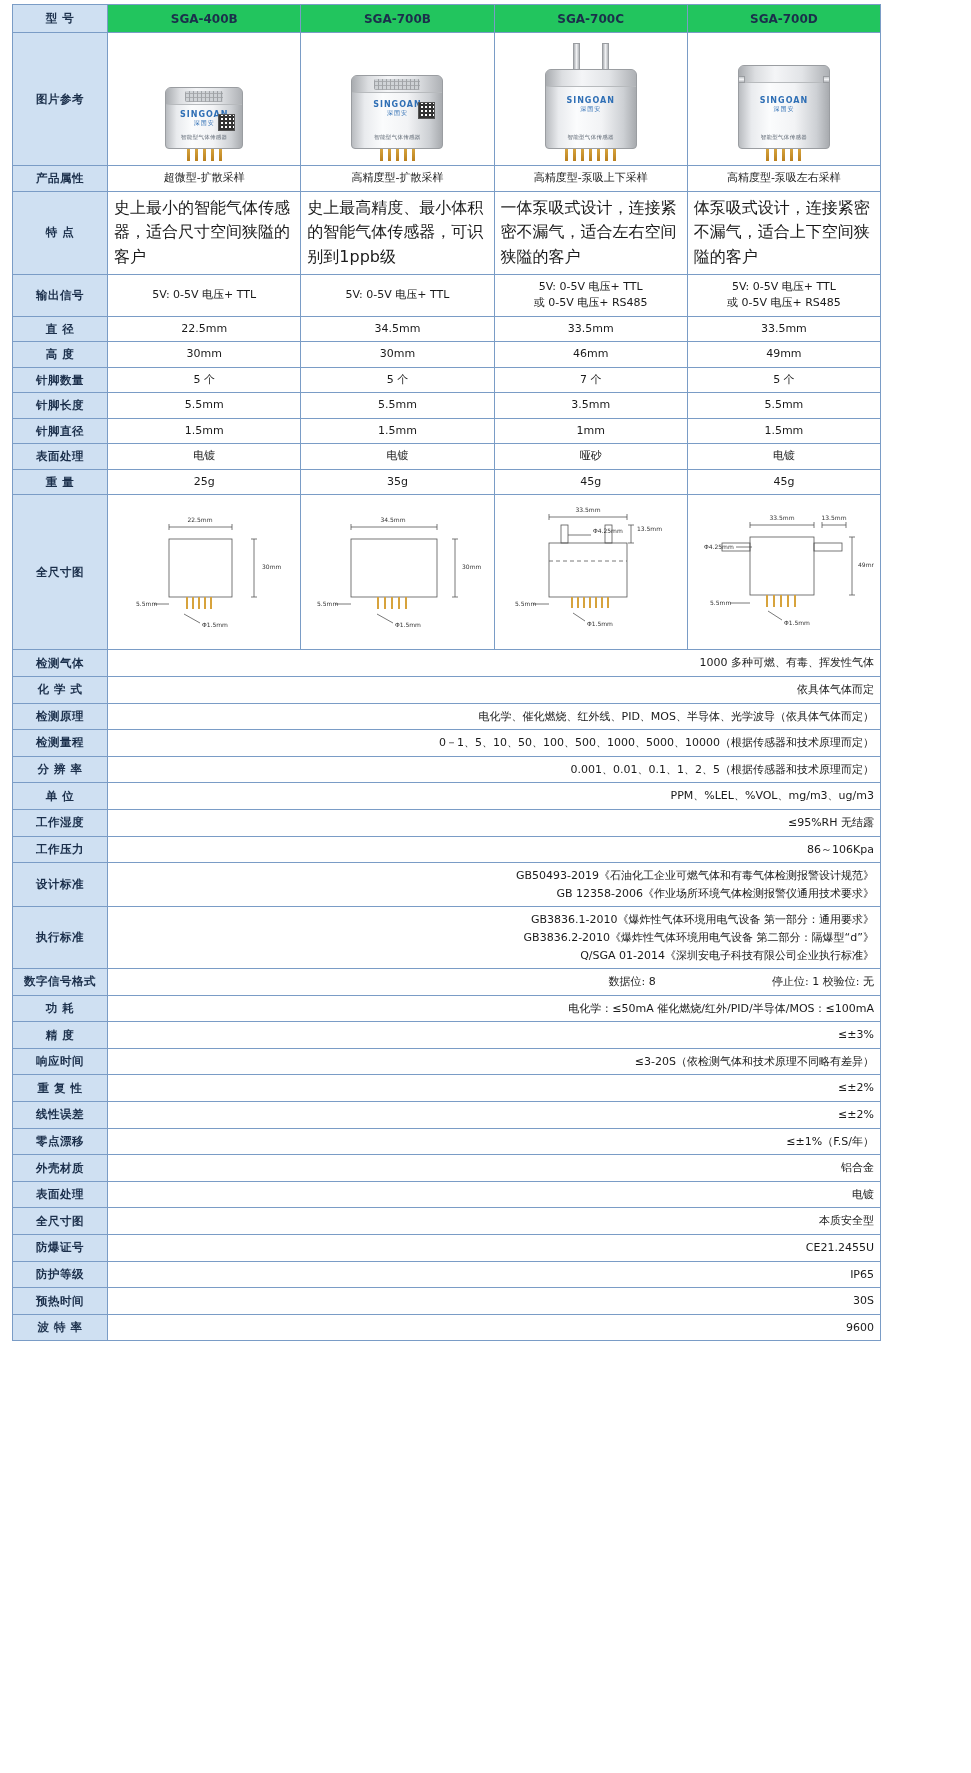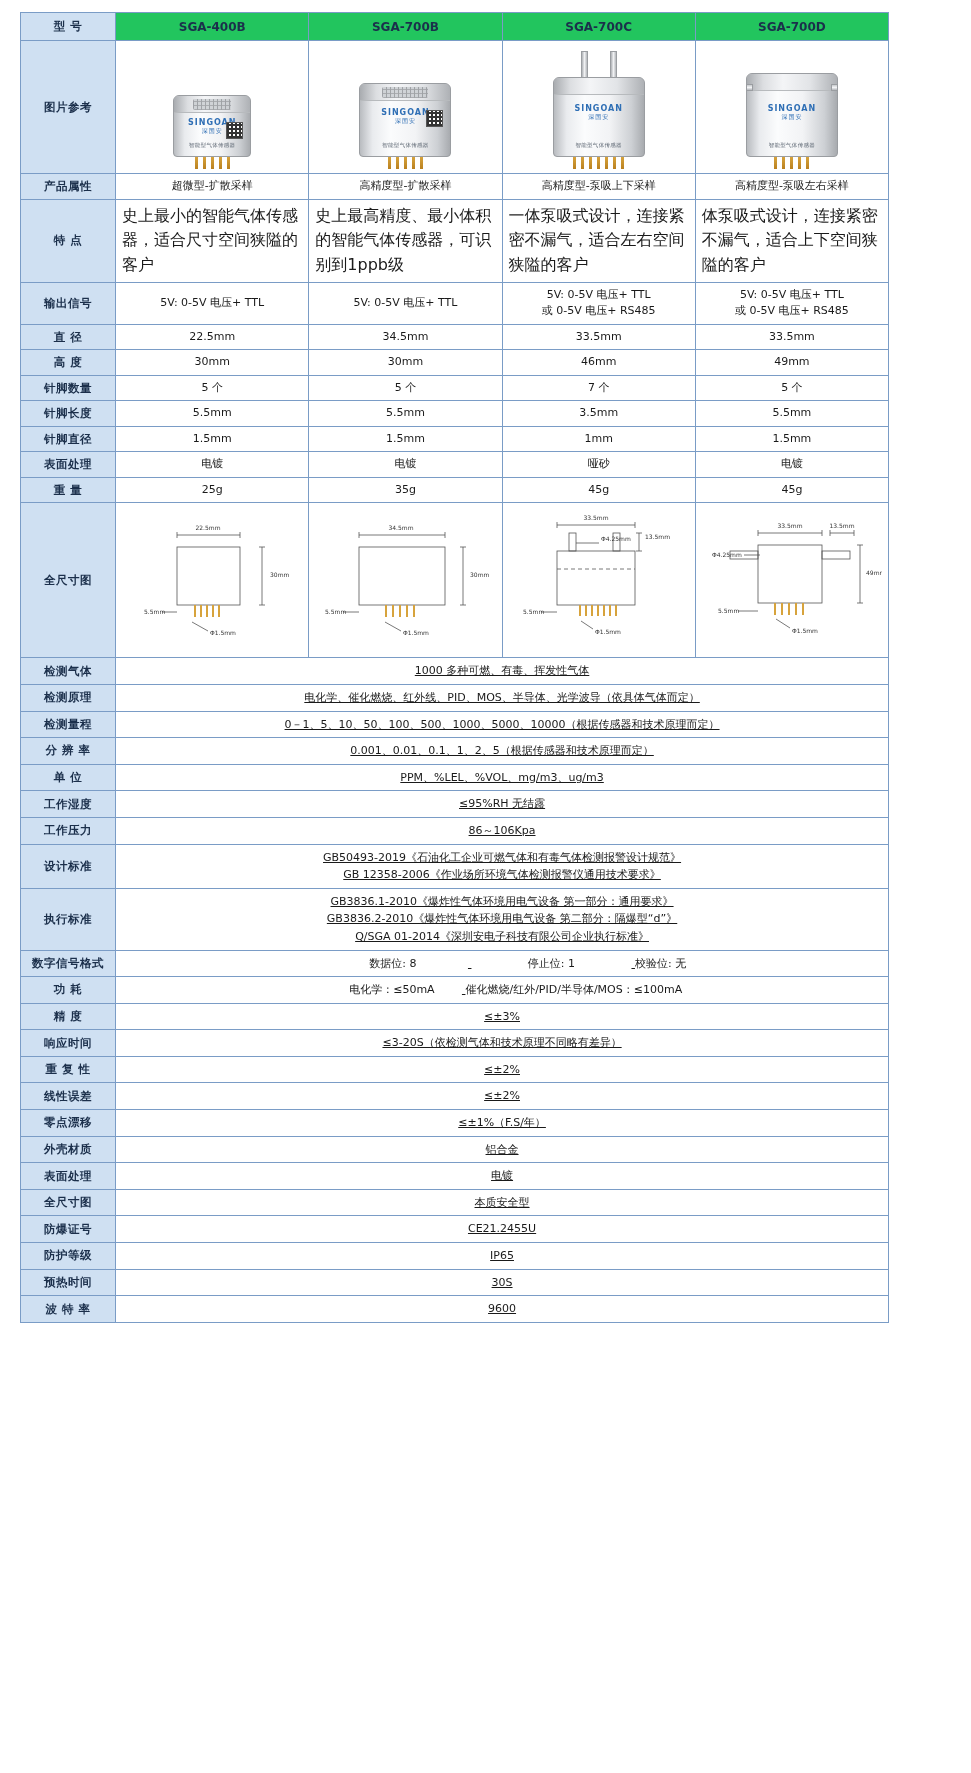--- a/index.html
+++ b/index.html
@@ -5,21 +5,21 @@
   * { box-sizing: border-box; }
   html, body {
     margin: 0; padding: 0;
     background: #ffffff;
     font-family: "DejaVu Sans", "Liberation Sans", sans-serif;
   }
   .sheet {
     width: 971px;
     min-height: 1773px;
     position: relative;
-    padding: 12px;
+    padding: 4px;
   }
   table.spec {
     width: 869px;
     margin: 0 0 0 8px;
     border-collapse: collapse;
     table-layout: fixed;
     font-size: 11px;
     color: #1a1a1a;
   }
   table.spec td {
@@ -50,25 +50,24 @@
     font-size: 11px;
     line-height: 1.5;
   }
   td.cellwrap {
     text-align: left;
     font-size: 16px;
     line-height: 1.55;
     padding: 6px 8px;
   }
   td.full {
-    text-align: center;
+    text-align: right;
     font-size: 11px;
     padding: 6px 8px;
     line-height: 1.6;
-    text-decoration: underline;
   }
   td.photo {
     height: 128px;
     padding: 2px;
     text-align: center;
     background: #fff;
   }
   td.dim {
     height: 150px;
     padding: 2px;
@@ -513,20 +512,24 @@
         </svg>
       </div>
     </td>
   </tr>
 
   <tr>
     <td class="label">检测气体</td>
     <td class="full" colspan="4">1000 多种可燃、有毒、挥发性气体</td>
   </tr>
 
+  <tr>
+    <td class="label">化 学 式</td>
+    <td class="full" colspan="4">依具体气体而定</td>
+  </tr>
 
   <tr>
     <td class="label">检测原理</td>
     <td class="full" colspan="4">电化学、催化燃烧、红外线、PID、MOS、半导体、光学波导（依具体气体而定）</td>
   </tr>
 
   <tr>
     <td class="label">检测量程</td>
     <td class="full" colspan="4">0－1、5、10、50、100、500、1000、5000、10000（根据传感器和技术原理而定）</td>
   </tr>

